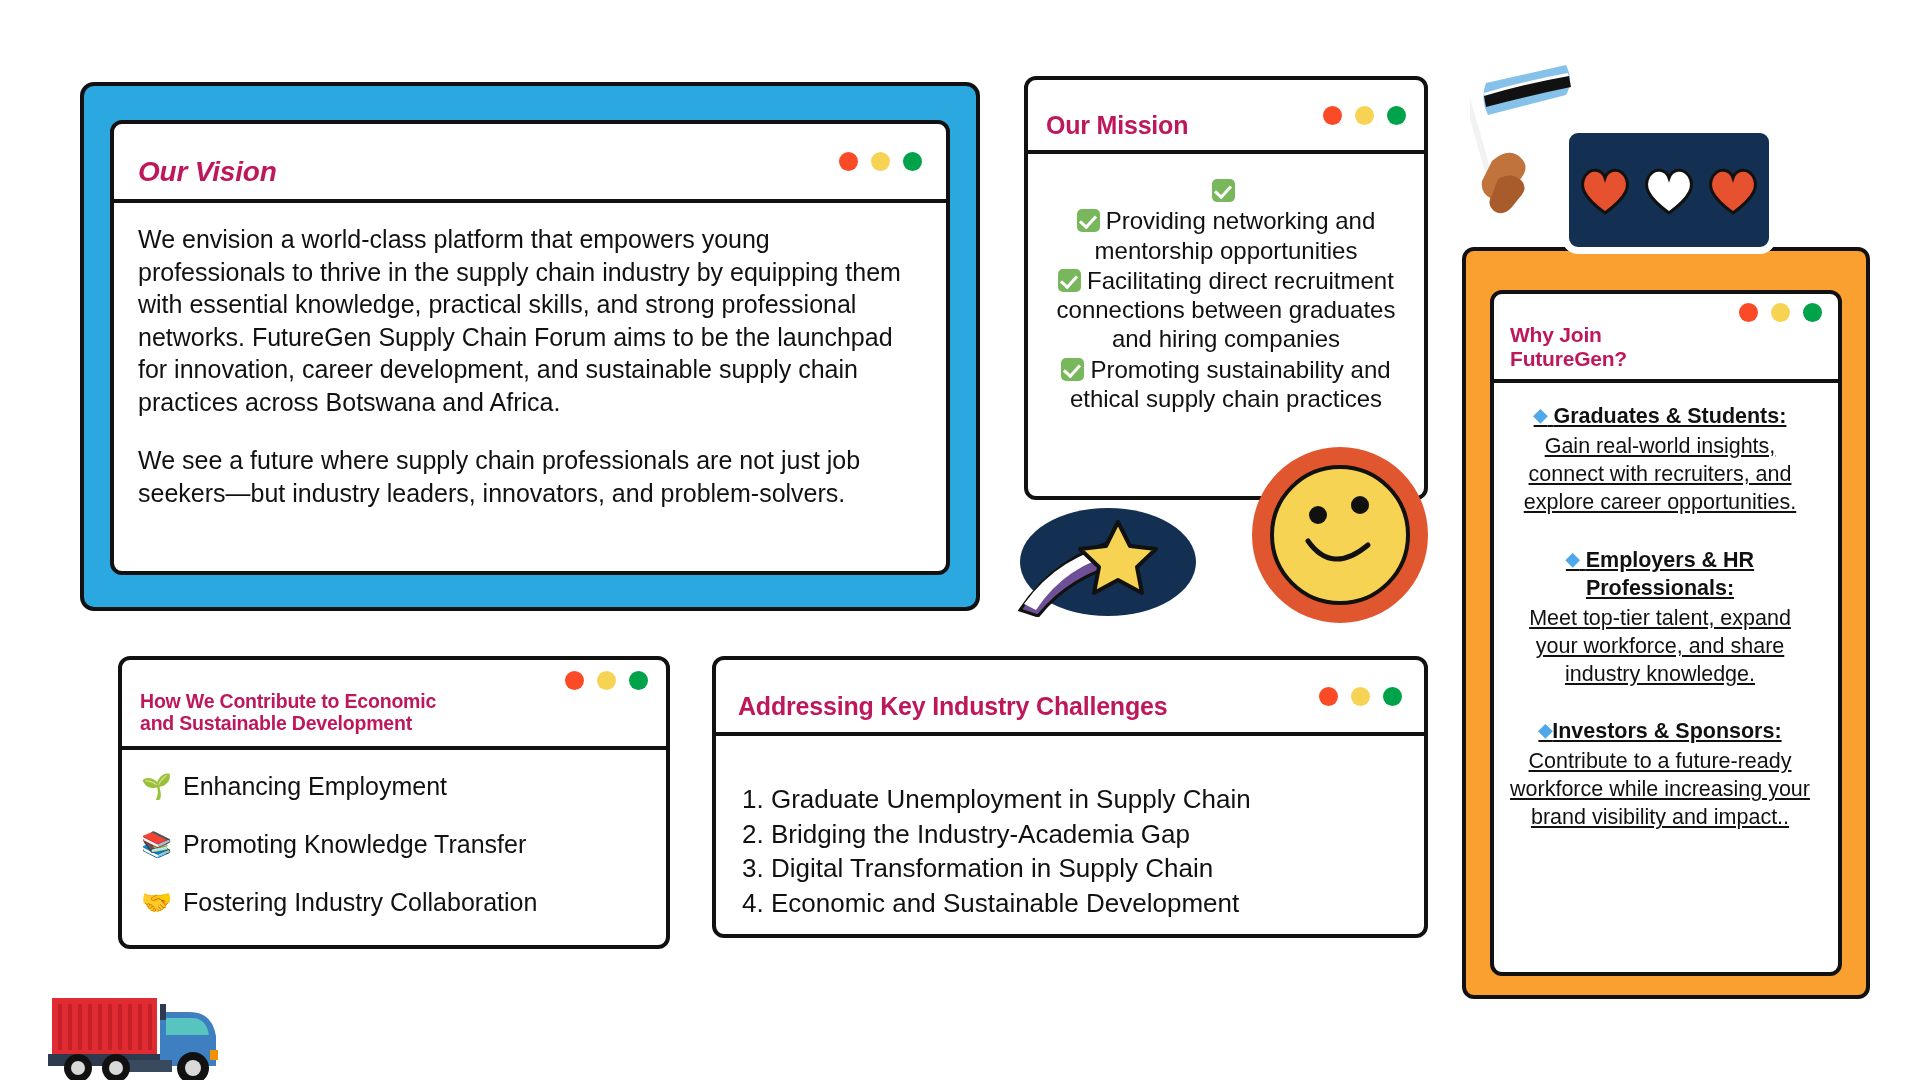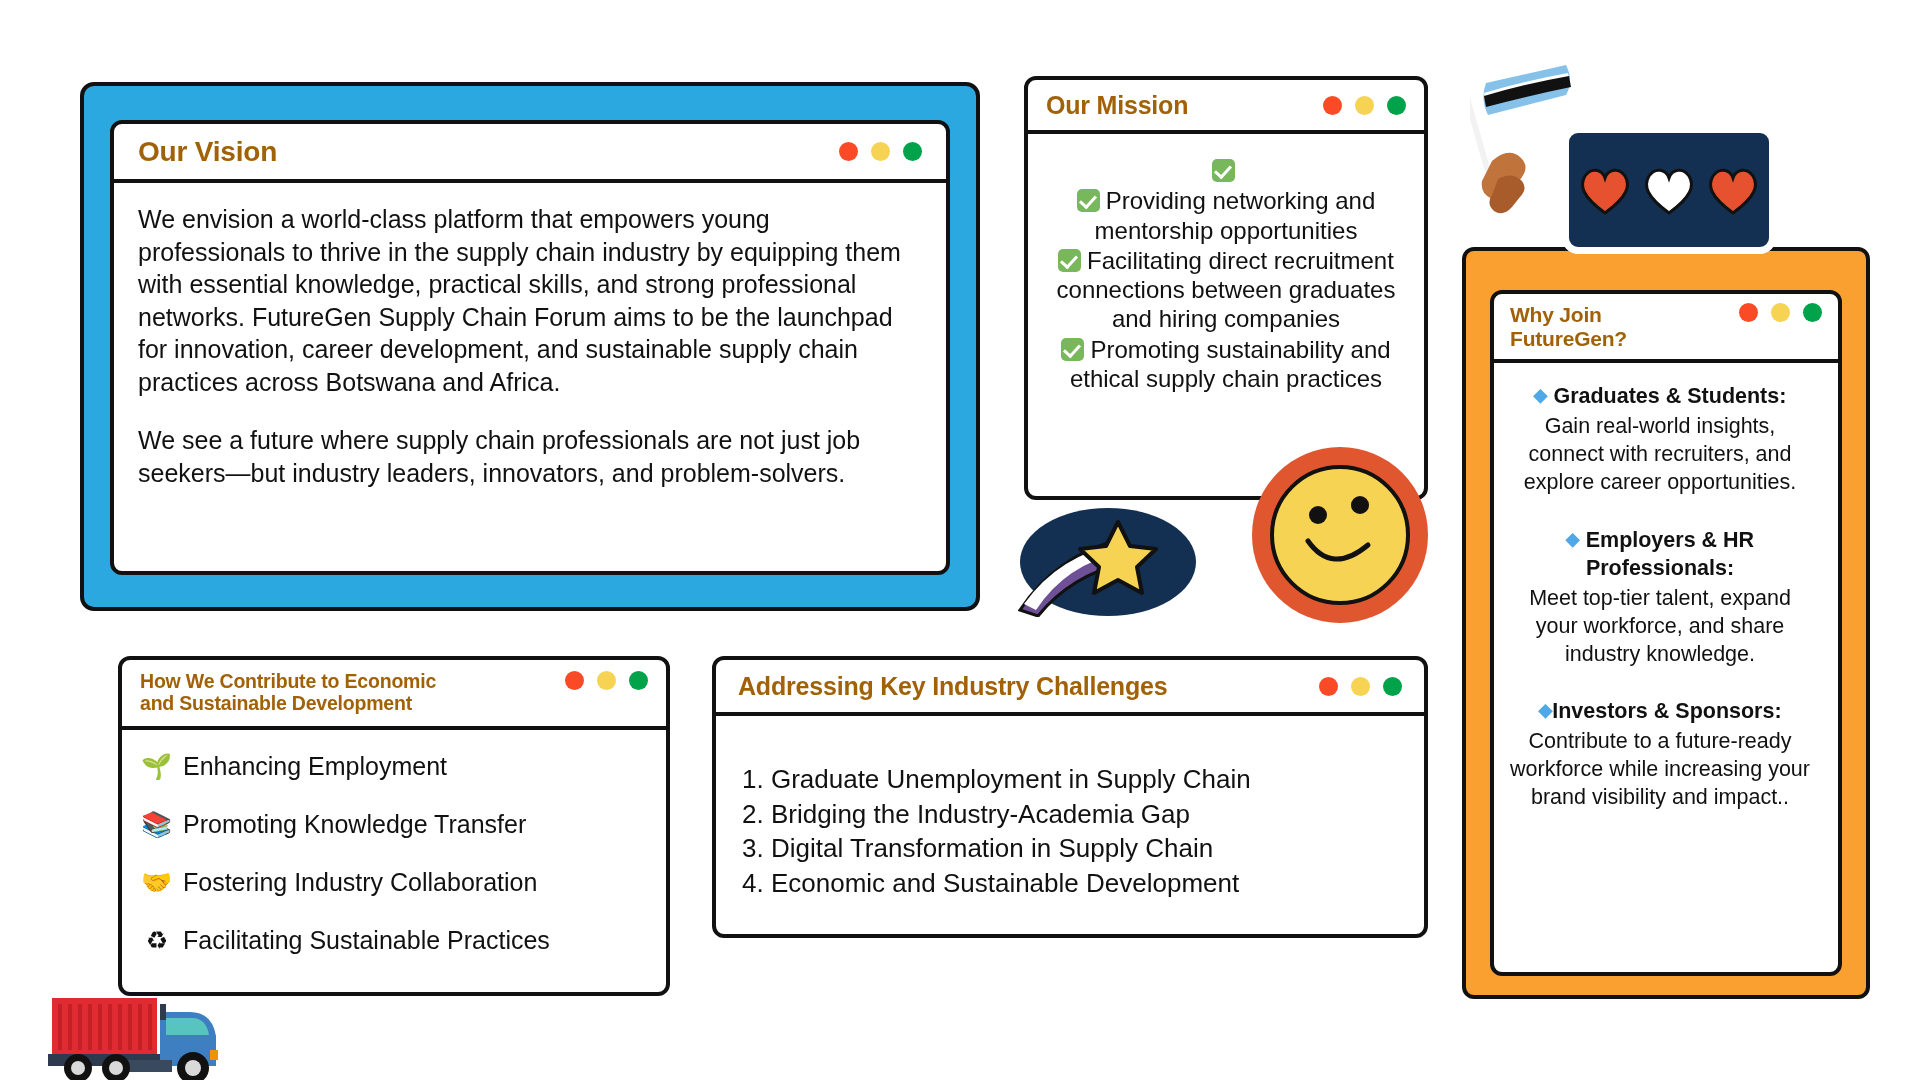--- a/index.html
+++ b/index.html
@@ -22,39 +22,40 @@
     overflow:hidden;
   }
   .card-head{
     display:flex;align-items:center;justify-content:space-between;
     border-bottom:4px solid #111111;
     box-sizing:border-box;
     padding:10px 22px;
   }
   .card-title{
     font-weight:bold;
-    color:#a16207;
+    color:#be185d;
     letter-spacing:-0.2px;
     line-height:1.12;
     white-space:pre-line;
+    margin-top:20px;
   }
   .dots{display:flex;gap:13px;align-items:center;flex:none;margin-left:18px;}
   .dot{width:19px;height:19px;border-radius:50%;}
   .dot.r{background:#FA4B26;}
   .dot.y{background:#F7D354;}
   .dot.g{background:#00A24A;}
   .card-body{padding:18px 24px;box-sizing:border-box;color:#111111;}
 
   
   #vision-frame{
     position:absolute;left:80px;top:82px;width:900px;height:529px;
     background:#2BA8E0;border:4px solid #111;border-radius:14px;box-sizing:border-box;
   }
   #vision-card{left:110px;top:120px;width:840px;height:455px;}
-  #vision-card .card-title{font-size:28px;}
+  #vision-card .card-title{font-size:28px;font-style:italic;}
   #vision-card .card-head{padding:12px 24px;}
   #vision-card .card-body{font-size:25px;line-height:1.30;padding:20px 24px 0 24px;}
   #vision-card .card-body p{margin:0 0 26px 0;}
 
   
   #mission-card{left:1024px;top:76px;width:404px;height:424px;}
   #mission-card .card-title{font-size:25px;}
   #mission-card .card-head{padding:11px 18px;}
   #mission-card .card-body{
     font-size:24px;line-height:1.22;text-align:center;padding:22px 6px 0 6px;
@@ -71,27 +72,27 @@
 
   
   #why-frame{
     position:absolute;left:1462px;top:247px;width:408px;height:752px;
     background:#FAA031;border:4px solid #111;border-radius:12px;box-sizing:border-box;
   }
   #why-card{left:1490px;top:290px;width:352px;height:686px;}
   #why-card .card-title{font-size:21px;}
   #why-card .card-head{padding:9px 16px;align-items:flex-start;}
   #why-card .card-body{font-size:21.5px;line-height:1.30;text-align:center;padding:20px 12px 0 12px;}
-  #why-card .wgroup{margin:0 12px 30px 0;}
+  #why-card .wgroup{margin:0 12px 30px 0;text-decoration:underline;}
   #why-card .wgroup:last-child{margin-bottom:0;}
   #why-card .whead{font-weight:bold;display:block;margin-bottom:2px;}
   .diam{color:#4FA8E8;font-size:18px;vertical-align:2px;}
 
   
-  #contrib-card{left:118px;top:656px;width:552px;height:340px;}
+  #contrib-card{left:118px;top:656px;width:552px;height:293px;}
   #contrib-card .card-title{font-size:19.5px;}
   #contrib-card .card-head{padding:11px 18px;align-items:flex-start;}
   #contrib-card .card-body{font-size:25px;line-height:1.0;padding:22px 20px 0 20px;}
   .crow{display:flex;align-items:center;gap:11px;margin-bottom:28px;}
   .cico{width:30px;height:30px;flex:none;display:flex;align-items:center;justify-content:center;}
 
   
   #chal-card{left:712px;top:656px;width:716px;height:282px;}
   #chal-card .card-title{font-size:25px;}
   #chal-card .card-head{padding:12px 22px;}

